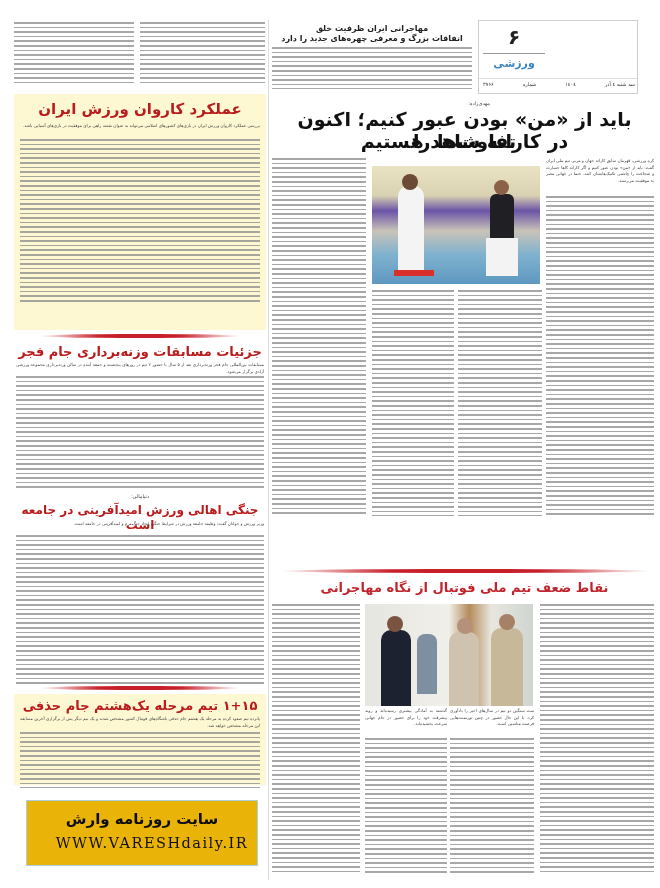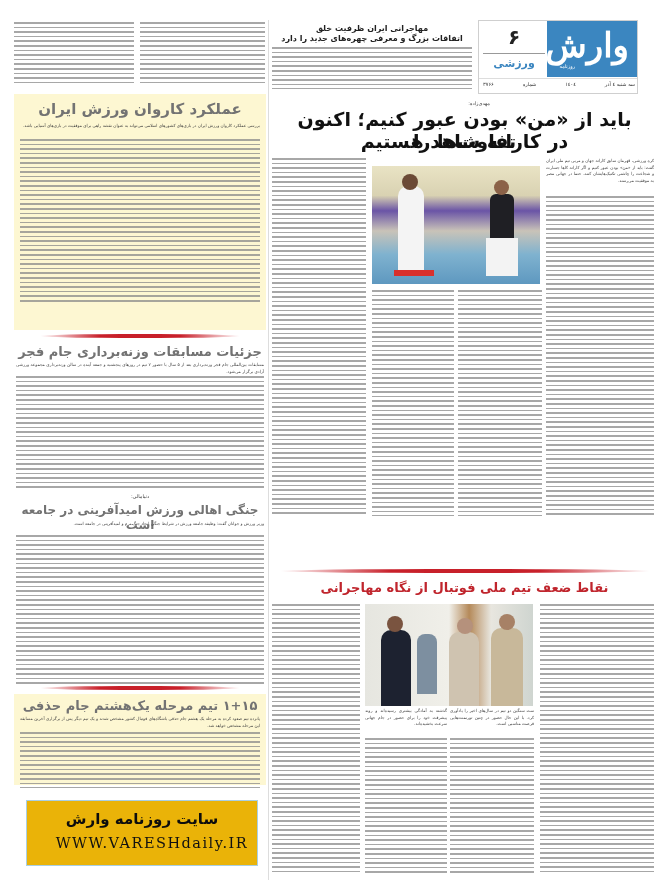--- a/index.html
+++ b/index.html
@@ -1,34 +1,30 @@
 <!DOCTYPE html>
 <html><head>
 <meta charset="utf-8">
 <style>
   * { box-sizing: border-box; margin: 0; padding: 0; }
   body { width: 660px; height: 888px; background: #ffffff; font-family: "DejaVu Sans", sans-serif; color: #222; overflow: hidden; position: relative; direction: rtl; }
   .abs { position: absolute; }
   .txt { font-size: 4.2px; line-height: 6.6px; color: #3a3a3a; text-align: justify; overflow: hidden; }
   .lines { background: repeating-linear-gradient(to bottom, #8a8a8a 0px, #8a8a8a 1.6px, transparent 1.6px, transparent 4.6px); opacity: 0.75; }
-  .h-big { font-family: "DejaVu Sans", sans-serif; font-weight: bold; text-align: center; color: #737373; }
+  .h-big { font-family: "DejaVu Sans", sans-serif; font-weight: bold; text-align: center; color: #b91c1c; }
   .yellow { background: #fdf7d2; }
   .red-rule { height: 4px; background: linear-gradient(to right, rgba(200,30,40,0) 0%, #c8202a 30%, #c8202a 70%, rgba(200,30,40,0) 100%); border-radius: 50%; }
   .photo { overflow: hidden; }
   .masthead { border: 1px solid #cfcfcf; background: #fff; }
   .col-rule { width: 1px; background: #ddd; }
 </style>
 </head>
 <body>
 
 <div class="abs masthead" style="left:478px; top:20px; width:160px; height:74px;">
-  <div class="abs" style="right:0; top:0; width:90px; height:56px; background:#3b86c0;">
-    <span class="abs" style="right:62px; top:42px; font-size:5px; color:#fff;">روزنامه</span>
-    <span class="abs" style="right:8px; top:4px; font-size:34px; font-weight:bold; color:#fff; font-family:'DejaVu Serif', serif;">وارش</span>
-  </div>
   <div class="abs" style="left:0; top:4px; width:70px; text-align:center; font-size:20px; font-weight:bold; color:#222;">۶</div>
   <div class="abs" style="left:4px; top:32px; width:62px; height:1px; background:#999;"></div>
   <div class="abs" style="left:0; top:36px; width:70px; text-align:center; font-size:11px; font-weight:bold; color:#3b86c0;">ورزشی</div>
   <div class="abs" style="left:0; top:57px; width:158px; height:1px; background:#ddd;"></div>
   <div class="abs" style="left:4px; top:60px; width:152px; font-size:5px; color:#333; display:flex; justify-content:space-between; direction:rtl;">
     <span>سه شنبه ٤ آذر</span>
     <span>۱٤۰٤</span>
     <span>شماره</span>
     <span>۳۷۶۶</span>
   </div>

